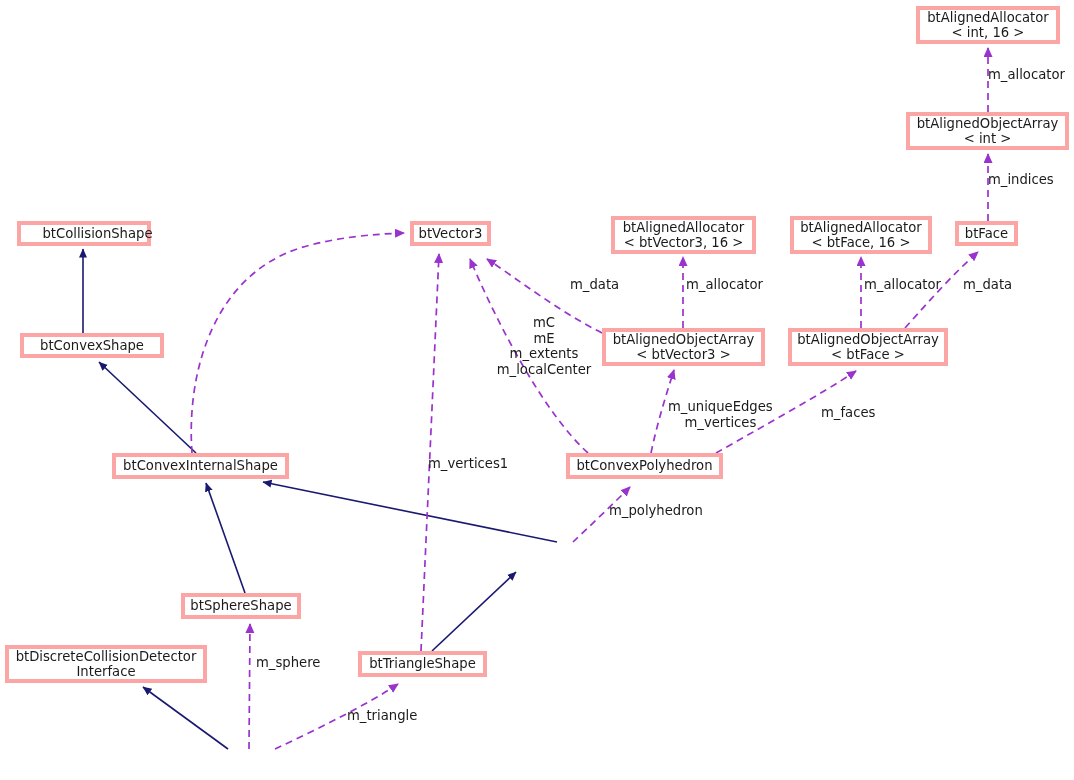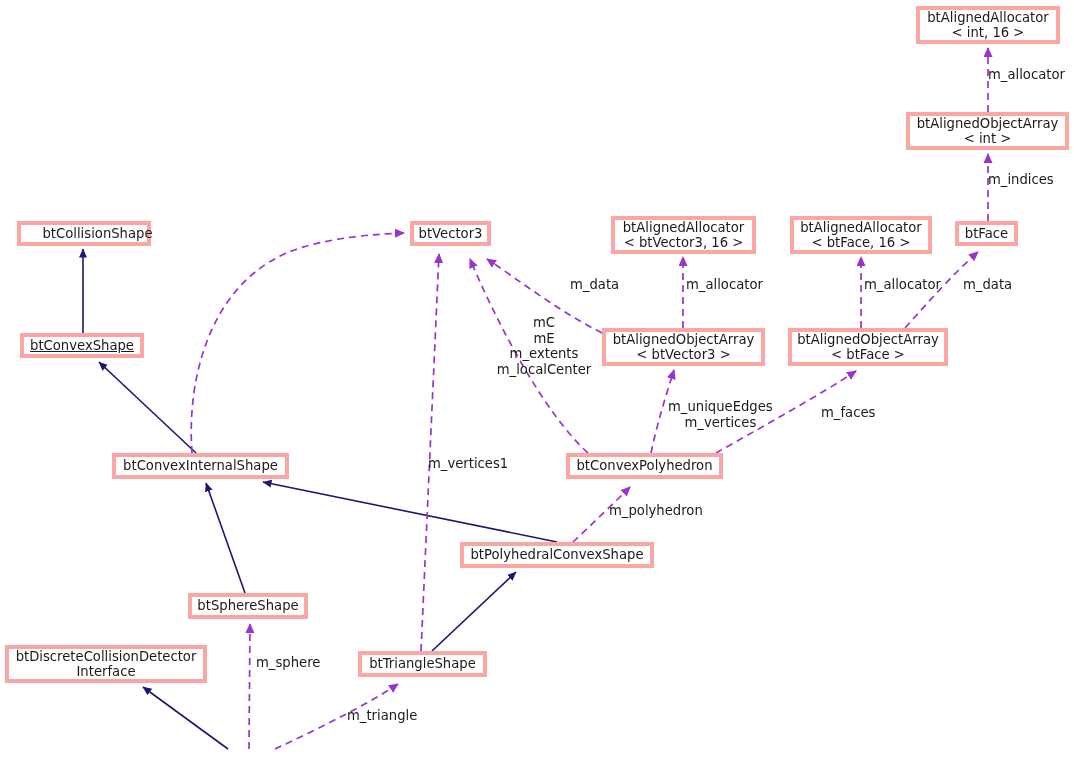--- a/index.html
+++ b/index.html
@@ -131,21 +131,21 @@
 
   <div class="node" style="left:790px;top:216px;width:142px;height:38px;">
     <span>btAlignedAllocator</span>
     <span class="l2">&lt; btFace, 16 &gt;</span>
   </div>
 
   <div class="node" style="left:955px;top:221px;width:63px;height:25px;">
     <span>btFace</span>
   </div>
 
-  <div class="node" style="left:20px;top:333px;width:124px;height:25px;text-decoration:underline;">
+  <div class="node" style="left:20px;top:333px;width:144px;height:25px;">
     <span>btConvexShape</span>
   </div>
 
   <div class="node" style="left:602px;top:328px;width:163px;height:38px;">
     <span>btAlignedObjectArray</span>
     <span class="l2">&lt; btVector3 &gt;</span>
   </div>
 
   <div class="node" style="left:788px;top:328px;width:160px;height:38px;">
     <span>btAlignedObjectArray</span>
@@ -153,25 +153,22 @@
   </div>
 
   <div class="node" style="left:112px;top:453px;width:177px;height:26px;">
     <span>btConvexInternalShape</span>
   </div>
 
   <div class="node" style="left:566px;top:453px;width:157px;height:26px;">
     <span>btConvexPolyhedron</span>
   </div>
 
-  <div class="node" style="left:460px;top:542px;width:194px;height:26px;">
-    <span>btPolyhedralConvexShape</span>
-  </div>
 
-  <div class="node" style="left:188px;top:593px;width:120px;height:26px;align-items:center;">
+  <div class="node" style="left:181px;top:593px;width:120px;height:26px;align-items:center;">
     <span>btSphereShape</span>
   </div>
 
   <div class="node" style="left:5px;top:645px;width:202px;height:38px;">
     <span>btDiscreteCollisionDetector</span>
     <span class="l2">Interface</span>
   </div>
 
   <div class="node" style="left:358px;top:651px;width:129px;height:26px;">
     <span>btTriangleShape</span>

